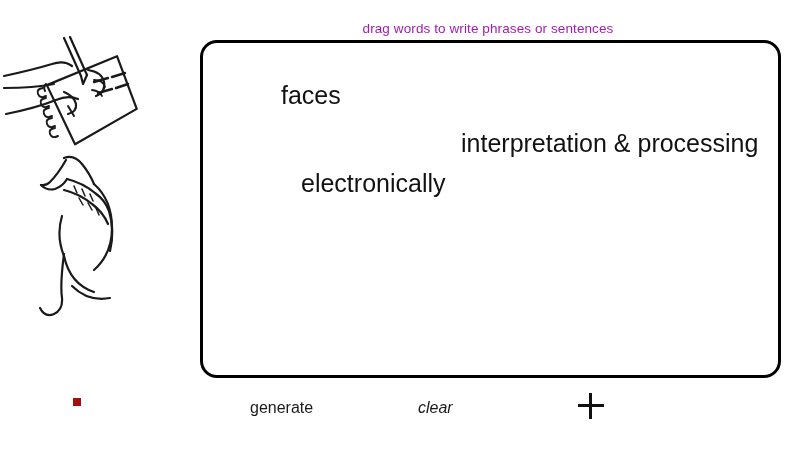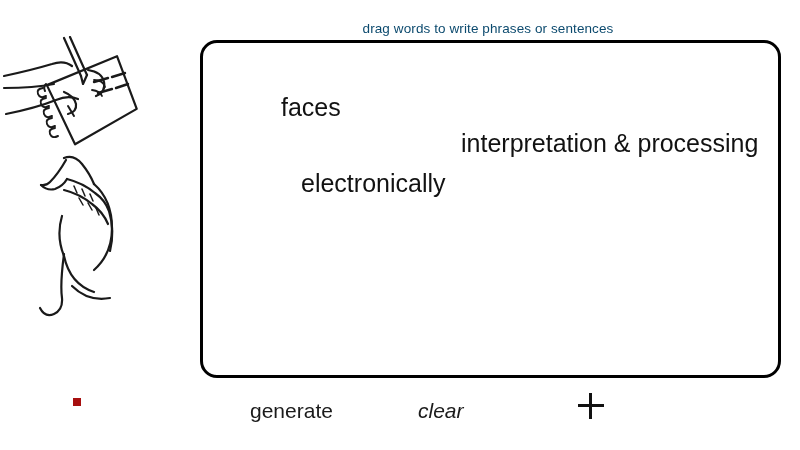--- a/index.html
+++ b/index.html
@@ -22,21 +22,21 @@
   }
 
   
   .instruction {
     position: absolute;
     left: 188px;
     top: 21px;
     width: 600px;
     text-align: center;
     font-size: 13.5px;
-    color: #0c4a6e;
+    color: #a21caf;
     letter-spacing: 0.1px;
     white-space: nowrap;
   }
 
   
   .illustrations {
     position: absolute;
     left: 0;
     top: 36px;
     width: 175px;
@@ -87,21 +87,21 @@
   
   .toolbar {
     position: absolute;
     left: 200px;
     top: 392px;
     width: 581px;
     height: 34px;
   }
   .tool-btn {
     position: absolute;
-    font-size: 21px;
+    font-size: 16px;
     color: #1b1b1b;
     white-space: nowrap;
     cursor: pointer;
     line-height: 1;
     top: 8px;
   }
   .tool-generate { left: 50px; }
   .tool-clear { left: 218px; font-style: italic; }
   .plus-icon {
     position: absolute;
@@ -204,21 +204,21 @@
           <path d="M38 132 q16 16 38 12"></path>
           <path d="M30 100 q-4 30 -2 44 q1 12 -8 16 q-9 4 -14 -6"></path>
         </g>
       </svg>
     </div>
 
     <div class="red-dot"></div>
   </div>
 
   <div class="canvas">
-    <div class="word-tile" style="left:78px; top:52px;">faces</div>
+    <div class="word-tile" style="left:78px; top:40px;">faces</div>
     <div class="word-tile" style="left:98px; top:128px;">electronically</div>
     <div class="word-tile" style="left:258px; top:88px;">interpretation &amp; processing</div>
   </div>
 
   <div class="toolbar">
     <div class="tool-btn tool-generate">generate</div>
     <div class="tool-btn tool-clear">clear</div>
     <div class="plus-icon"></div>
   </div>
 

